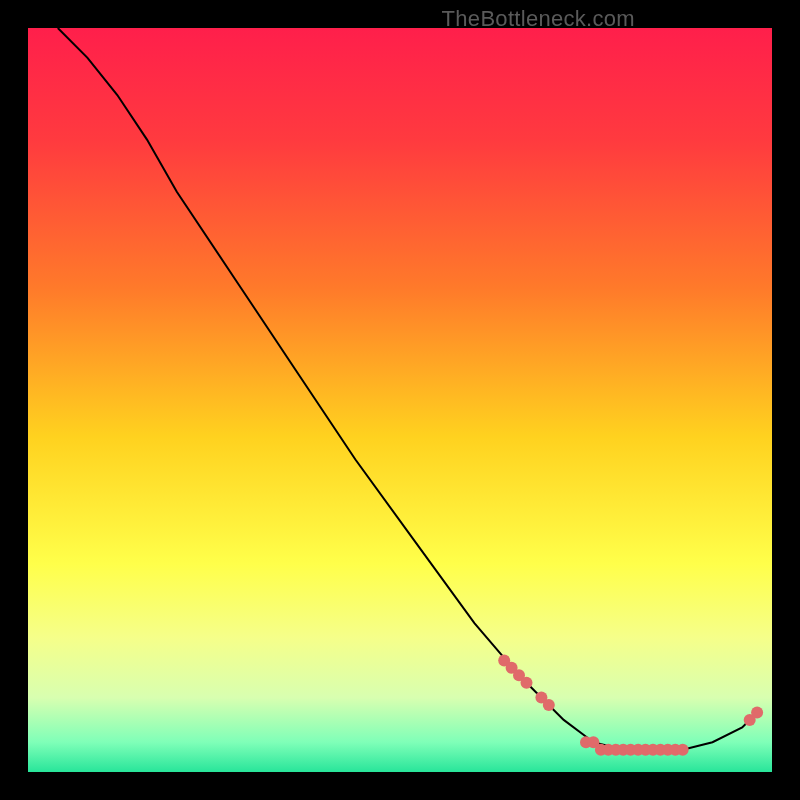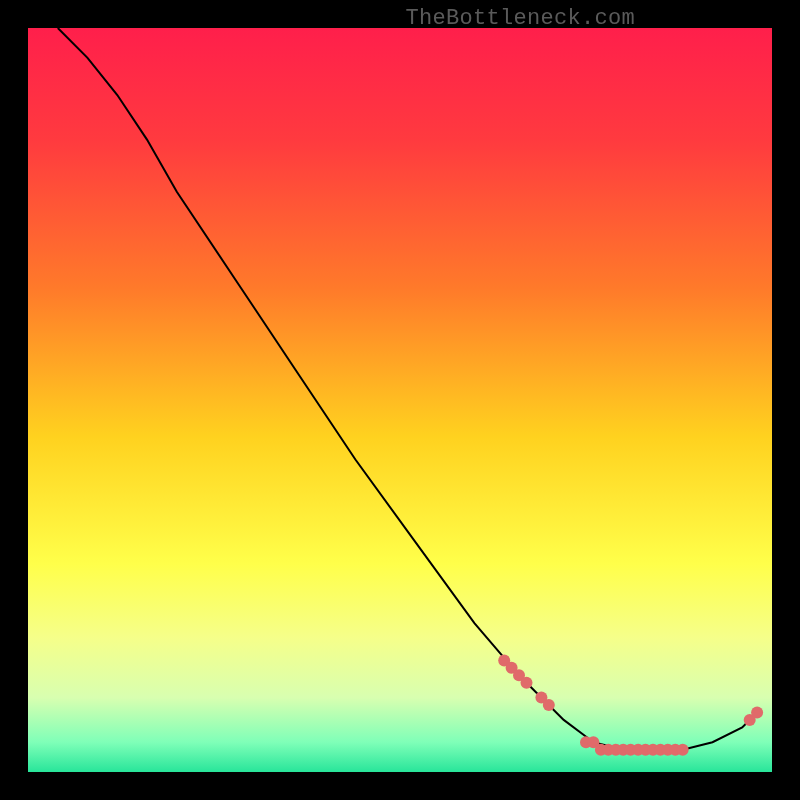--- a/index.html
+++ b/index.html
@@ -8,21 +8,20 @@
     width: 800px;
     height: 800px;
     background: #000000;
     font-family: Arial, Helvetica, sans-serif;
     overflow: hidden;
   }
   .canvas {
     position: relative;
     width: 651px;
     height: 800px;
-    font-family: Liberation Mono, monospace;
   }
   .watermark {
     position: absolute;
     top: 6px;
     right: 16px;
     color: #5a5a5a;
     font-size: 22px;
     font-weight: 500;
     letter-spacing: 0.3px;
   }

